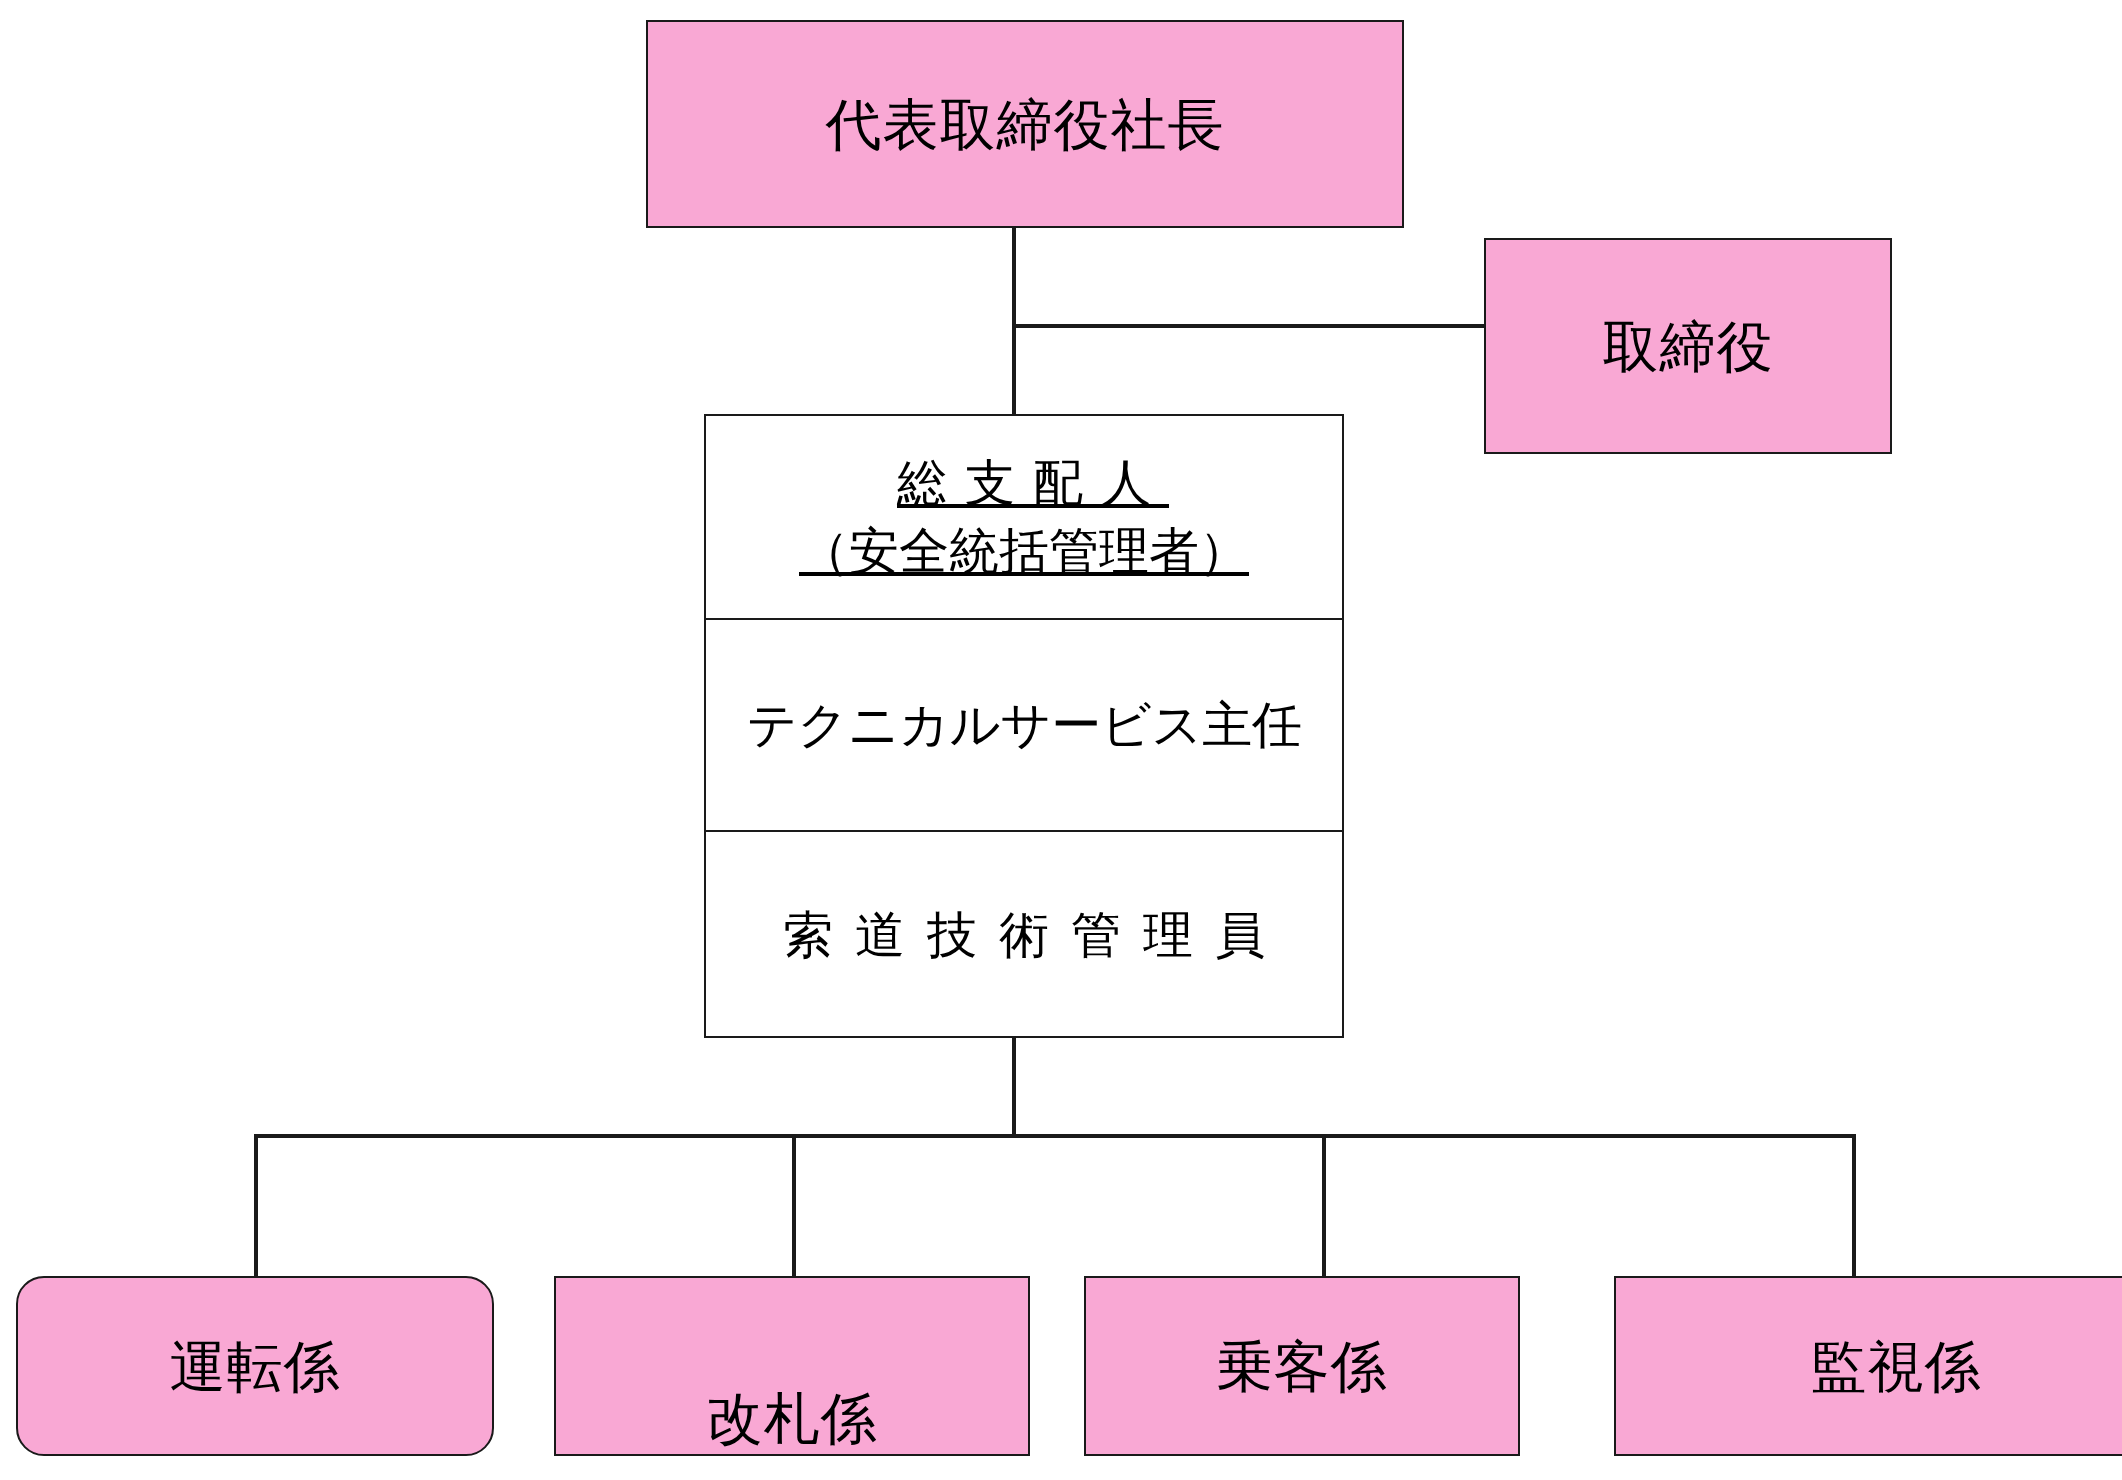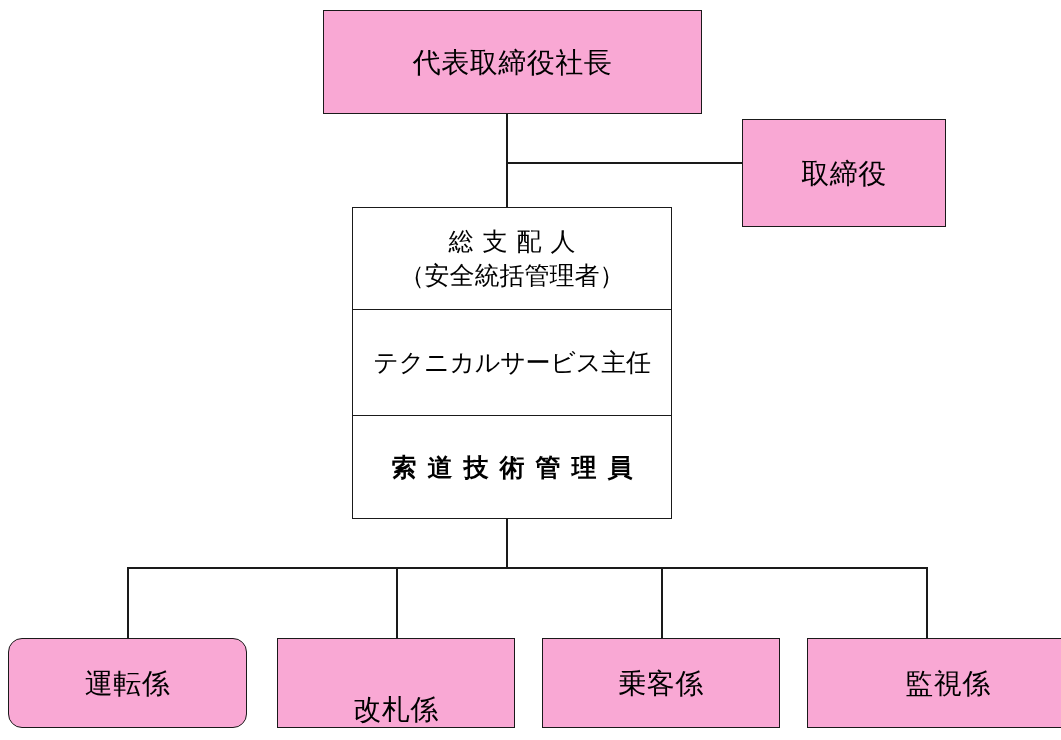--- a/index.html
+++ b/index.html
@@ -81,30 +81,30 @@
     align-items: center;
     justify-content: center;
     text-align: center;
   }
   .stack-cell + .stack-cell {
     border-top: 1.4px solid #1a1a1a;
   }
   #cell-general-manager {
     top: 0;
     height: 101px;
+    text-decoration: underline;
   }
   #cell-technical-chief {
     top: 101px;
     height: 106px;
     gap: 26px;
   }
   #cell-ropeway-engineer {
     top: 207px;
     height: 103px;
-    font-weight: bold;
   }
   .stack-cell .line-main {
     font-size: 25px;
     white-space: nowrap;
   }
   .stack-cell .line-sub {
     font-size: 25px;
     white-space: nowrap;
     margin-top: 1px;
   }
@@ -127,21 +127,21 @@
   .section-box {
     top: 638px;
     height: 90px;
   }
   .section-box .node-label {
     font-size: 28px;
     letter-spacing: 0.5px;
   }
   #box-section-0 { left: 8px;   width: 239px; border-radius: 14px; }
   #box-section-1 { left: 277px; width: 238px; justify-content: flex-end; }
-  #box-section-2 { left: 542px; width: 238px; }
+  #box-section-2 { left: 542px; width: 218px; }
   #box-section-3 { left: 807px; width: 282px; }
 
   
   .conn {
     position: absolute;
     background: #1a1a1a;
   }
   .conn-v { width: 1.6px; }
   .conn-h { height: 1.6px; }
 

